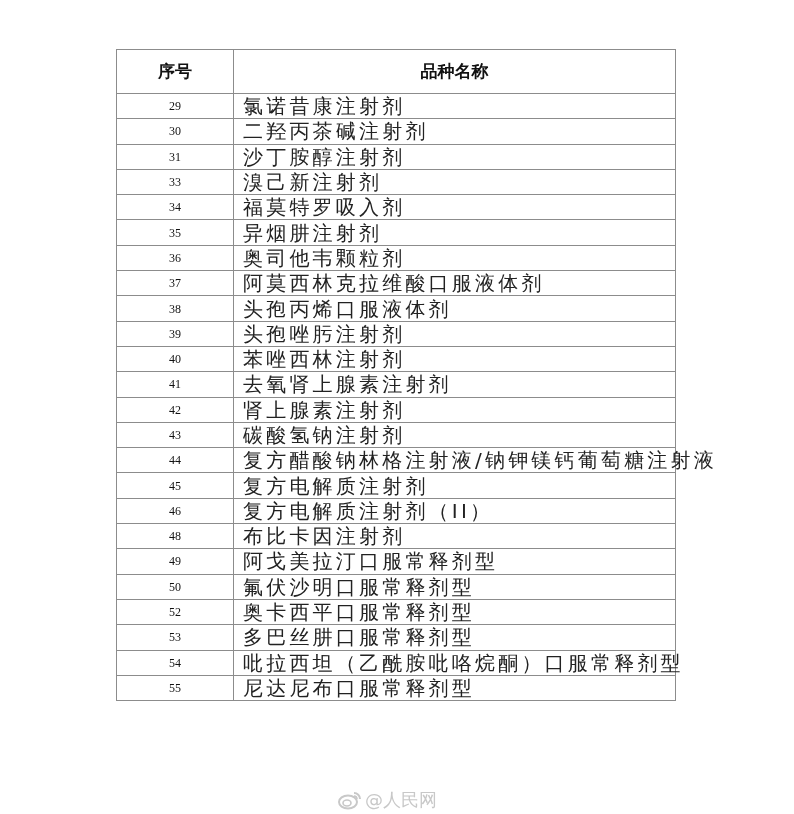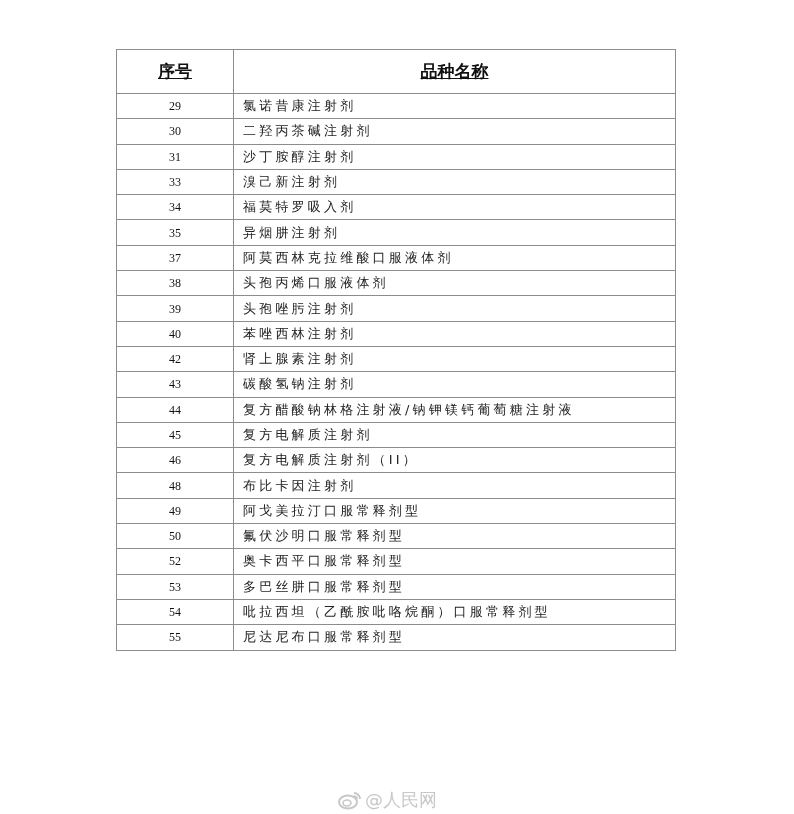--- a/index.html
+++ b/index.html
@@ -4,24 +4,24 @@
 <style>
   html, body { margin: 0; padding: 0; background: #ffffff; }
   body { width: 794px; height: 814px; position: relative; overflow: hidden;
          font-family: "DejaVu Serif", "Liberation Serif", serif; color: #1a1a1a; }
   .table-wrap { position: absolute; left: 116px; top: 49px; width: 559px; }
   table { border-collapse: collapse; width: 559px; table-layout: fixed; }
   td, th { border: 1.5px solid #8c8c8c; padding: 0; }
   col.c1 { width: 117px; }
   col.c2 { width: 442px; }
   th { height: 43px; font-family: "DejaVu Sans", "Liberation Sans", sans-serif; font-weight: bold;
-       font-size: 17px; text-align: center; color: #111; text-decoration: underline; }
+       font-size: 17px; text-align: center; color: #111; }
   td { height: 24.3px; font-size: 16px; line-height: 24px; }
   td.num { text-align: center; font-family: "Liberation Serif", "DejaVu Serif", serif; font-size: 12px; color: #111; }
-  td.name { text-align: left; padding-left: 9px; letter-spacing: 3.2px; font-size: 13px; color: #222;
+  td.name { text-align: left; padding-left: 9px; letter-spacing: 3.2px; font-size: 20px; color: #222;
             font-family: "DejaVu Sans", "Liberation Sans", sans-serif; font-weight: normal; white-space: nowrap; }
   .watermark { position: absolute; left: 338px; top: 789px; height: 22px; display: flex; align-items: center;
                gap: 3px; color: #c8c8c8; font-family: "DejaVu Sans", "Liberation Sans", sans-serif; font-size: 18px;
                text-shadow: 0 0 1px #ffffff; }
   .watermark svg { display: block; }
 </style>
 </head>
 <body>
 
 <div class="table-wrap">
@@ -55,34 +55,42 @@
         </tr>
         <tr>
           <td class="num">34</td>
           <td class="name">福莫特罗吸入剂</td>
         </tr>
         <tr>
           <td class="num">35</td>
           <td class="name">异烟肼注射剂</td>
         </tr>
         <tr>
+          <td class="num">36</td>
+          <td class="name">奥司他韦颗粒剂</td>
+        </tr>
+        <tr>
           <td class="num">37</td>
           <td class="name">阿莫西林克拉维酸口服液体剂</td>
         </tr>
         <tr>
           <td class="num">38</td>
           <td class="name">头孢丙烯口服液体剂</td>
         </tr>
         <tr>
           <td class="num">39</td>
           <td class="name">头孢唑肟注射剂</td>
         </tr>
         <tr>
           <td class="num">40</td>
           <td class="name">苯唑西林注射剂</td>
+        </tr>
+        <tr>
+          <td class="num">41</td>
+          <td class="name">去氧肾上腺素注射剂</td>
         </tr>
         <tr>
           <td class="num">42</td>
           <td class="name">肾上腺素注射剂</td>
         </tr>
         <tr>
           <td class="num">43</td>
           <td class="name">碳酸氢钠注射剂</td>
         </tr>
         <tr>

